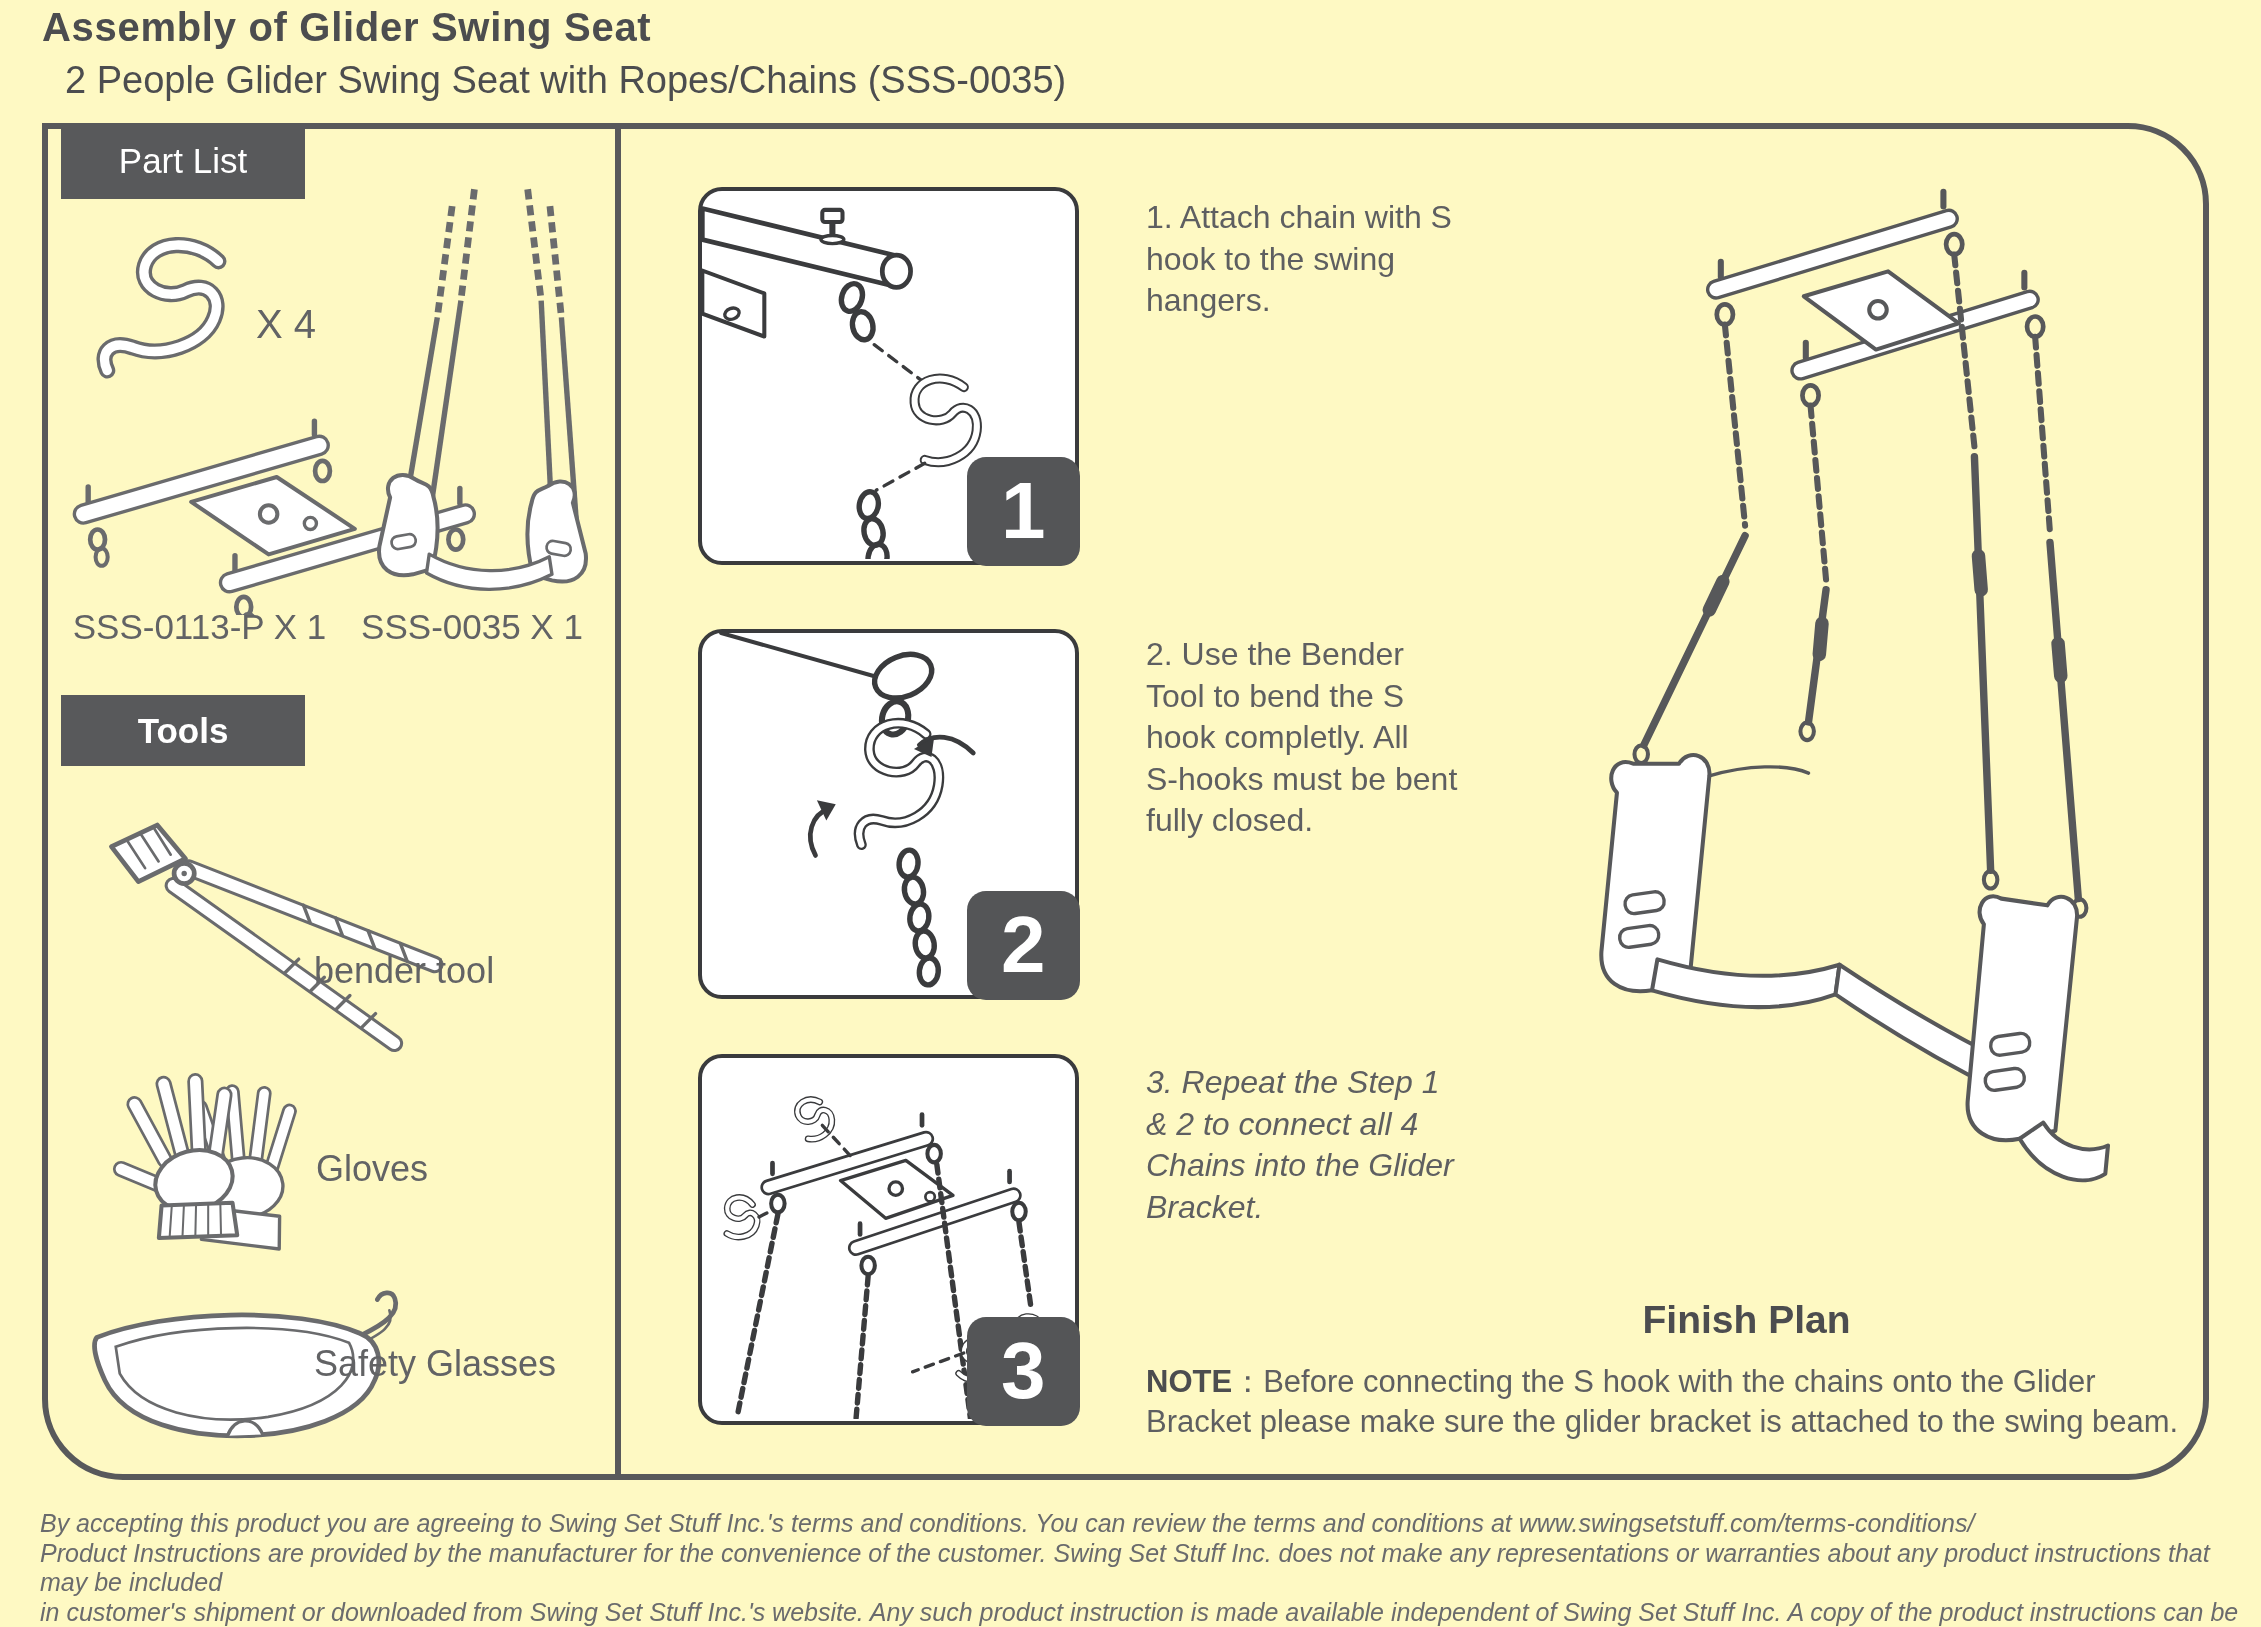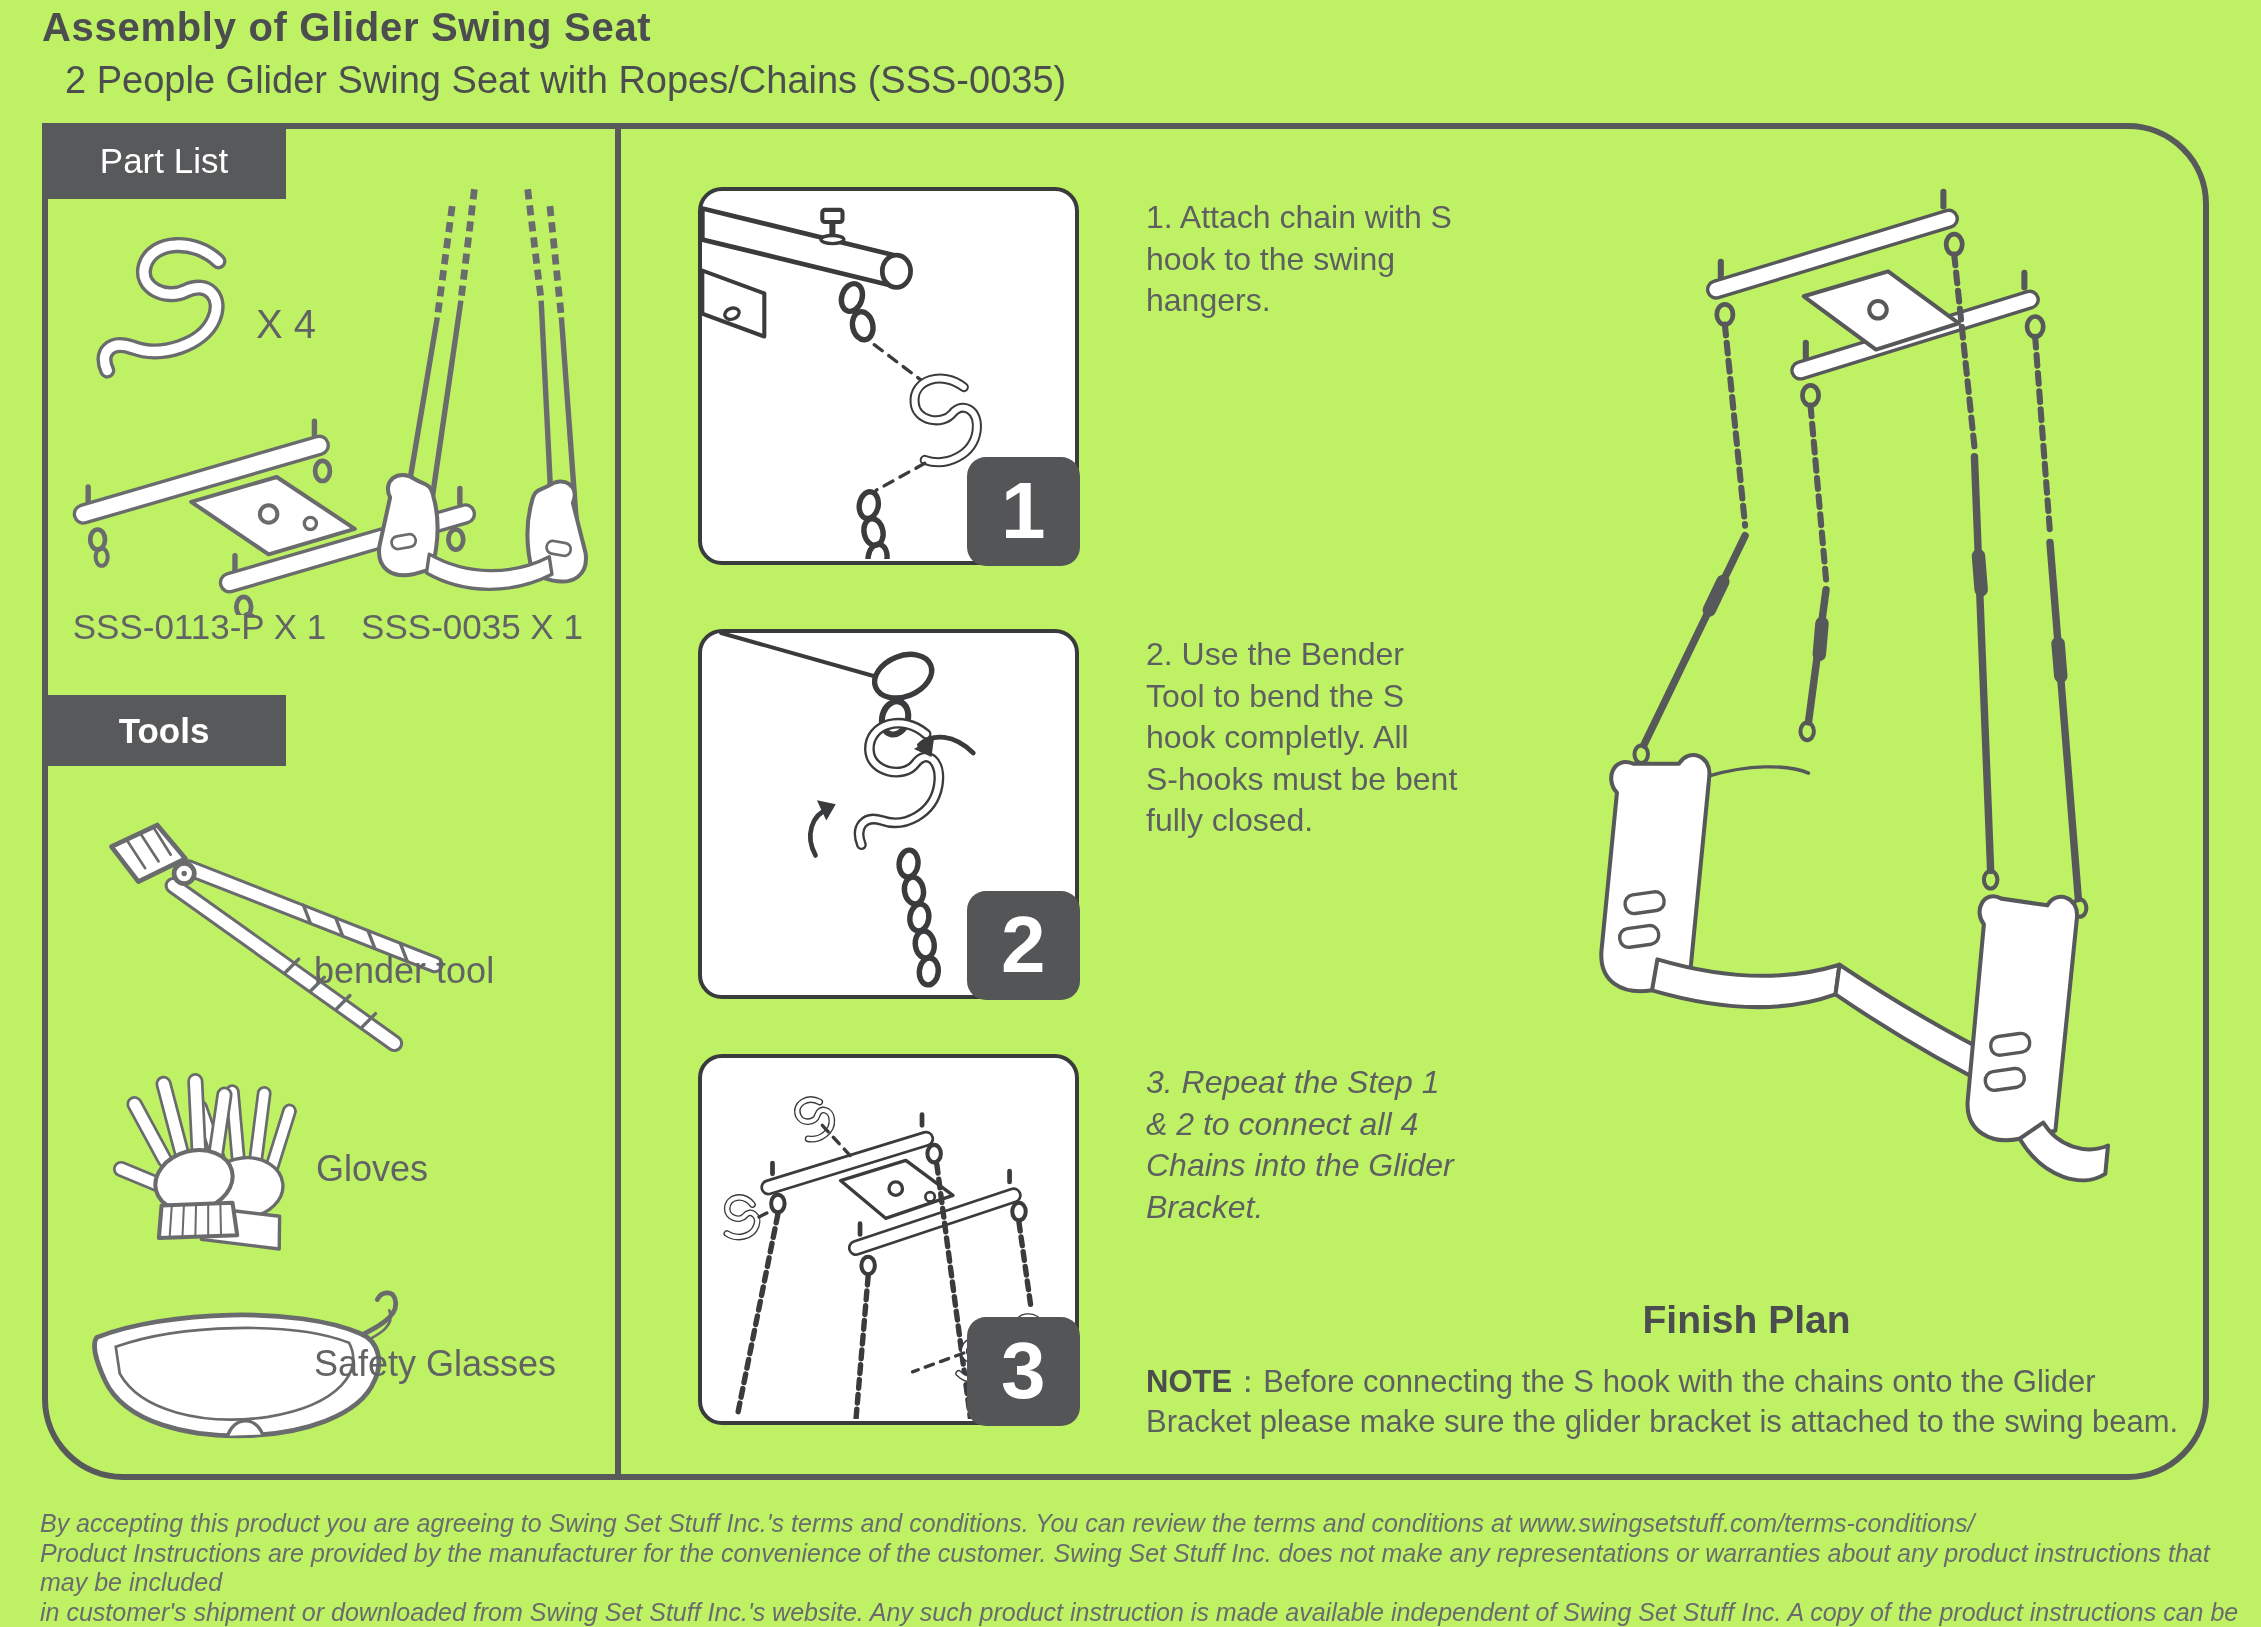--- a/index.html
+++ b/index.html
@@ -1,25 +1,25 @@
 <!DOCTYPE html>
 <html style="font-size:10.8px"><head>
 <meta charset="utf-8">
 <style>
   html,body{margin:0;padding:0;background:#fff;}
-  #page{position:relative;width:2261px;height:1627px;background:#bef264;overflow:hidden;
+  #page{position:relative;width:2261px;height:1627px;background:#fef9c3;overflow:hidden;
         font-family:"Liberation Sans","DejaVu Sans",sans-serif;color:#5e5f61;}
   .abs{position:absolute;}
   
   .title{left:42px;top:5.4px;font-size:40px;font-weight:bold;color:#4c4d4f;letter-spacing:0.7px;}
   .subtitle{left:42px;top:59px;font-size:38px;color:#4c4d4f;margin-left:23px;}
   
   .mainbox{left:42px;top:123px;width:2167px;height:1357px;border:6.7px solid #58595b;
            border-radius:0 81px 81px 81px;box-sizing:border-box;}
-  .tab{background:#58595b;color:#fff;font-size:35px;display:flex;align-items:center;justify-content:center;}
+  .tab{background:#58595b;color:#fff;font-size:35px;display:flex;align-items:center;justify-content:center;margin-left:19px;}
   .tab-partlist{left:42px;top:123px;width:244px;height:76px;}
   .tab-tools{left:42px;top:695px;width:244px;height:71px;font-weight:bold;}
   .divider{left:615px;top:123px;width:6px;height:1357px;background:#58595b;}
   
   .plabel{font-size:35px;color:#626365;text-align:center;}
   .qty{font-size:40px;color:#626365;}
   .tlabel{font-size:36px;color:#626365;}
   
   .panel{border:4.7px solid #3a3b3d;border-radius:24px;background:#fff;box-sizing:border-box;}
   .p1{left:698px;top:187px;width:381px;height:378px;}

